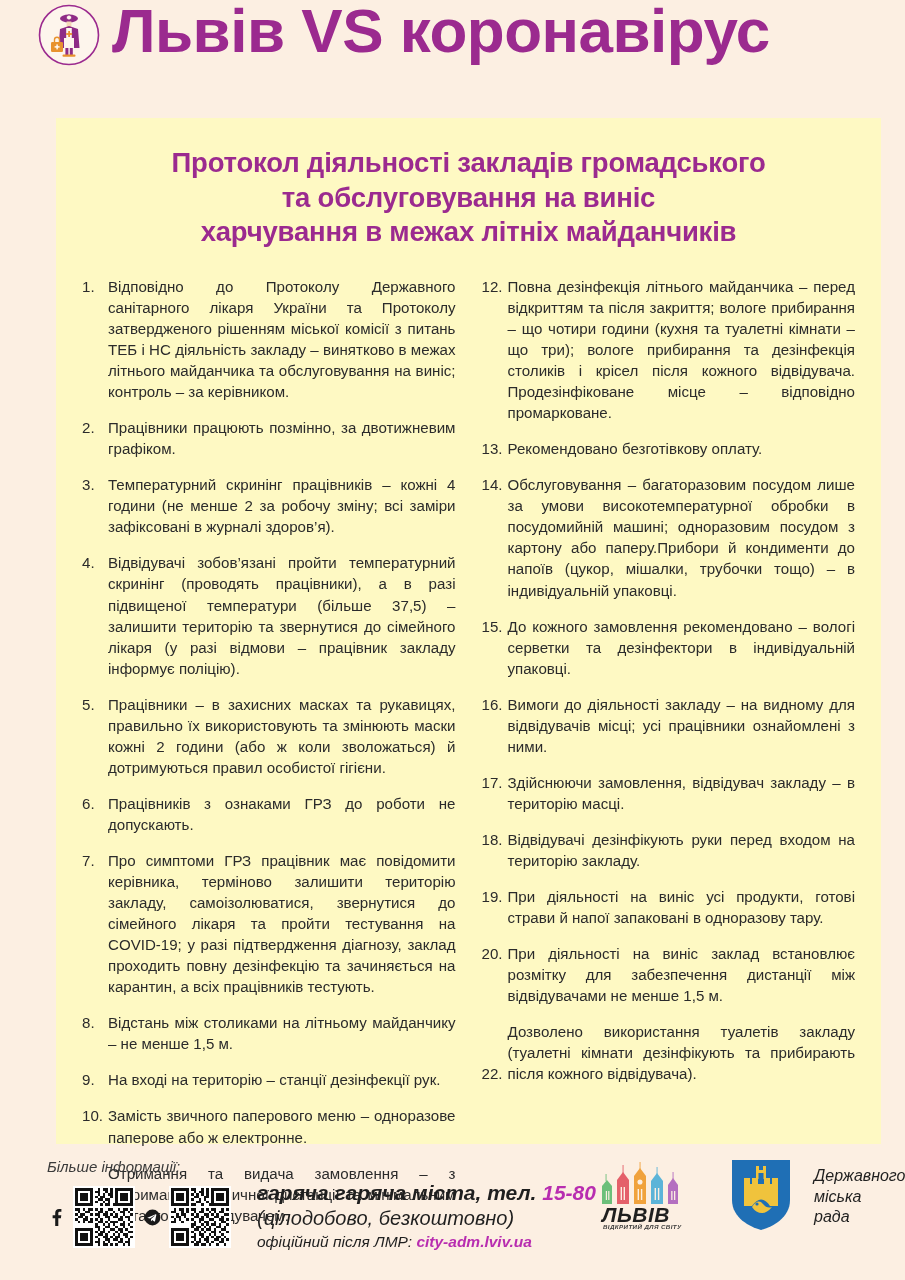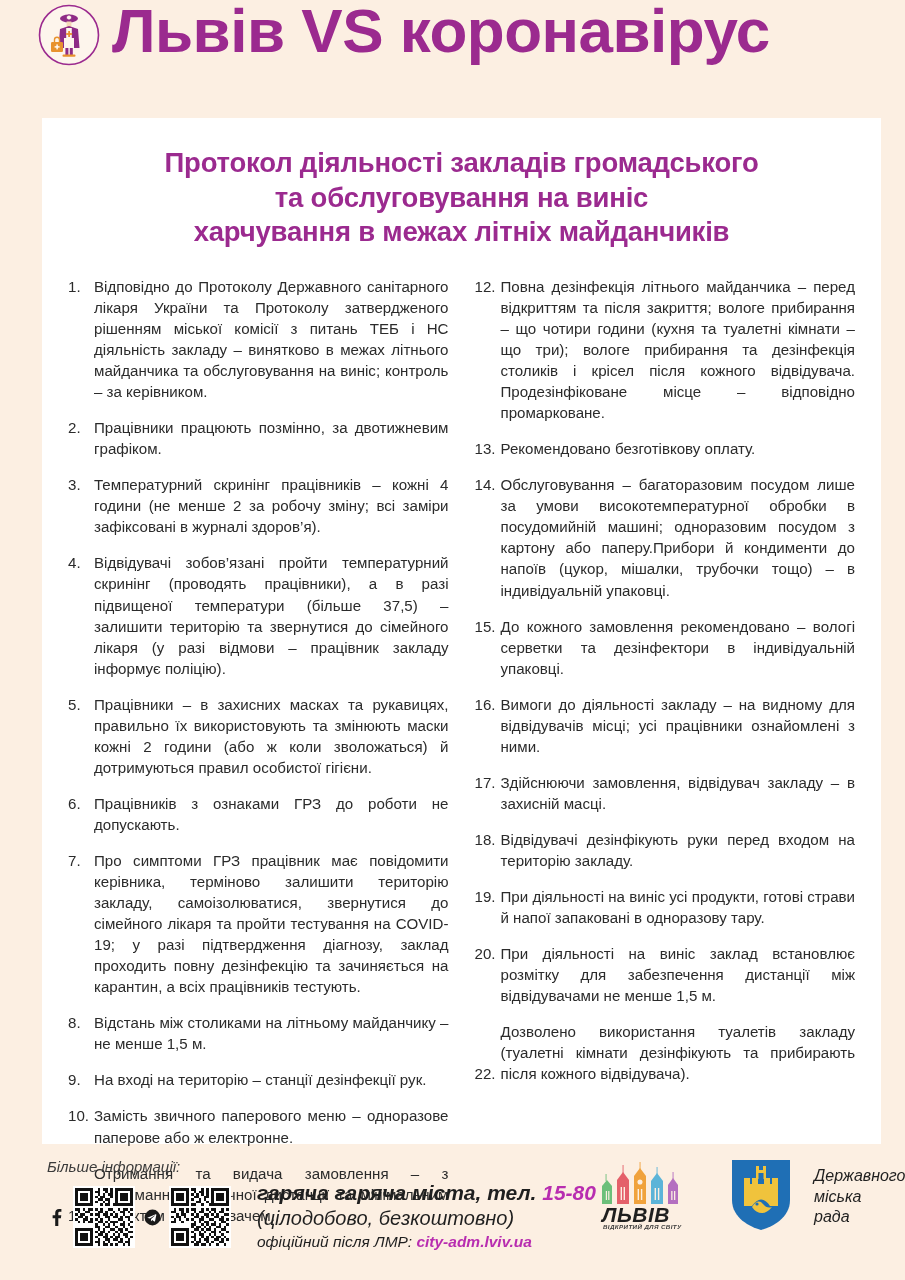--- a/index.html
+++ b/index.html
@@ -40,22 +40,22 @@
     font-weight: 700;
     color: #9b2a8f;
     letter-spacing: -0.5px;
     white-space: nowrap;
     font-family: "Liberation Sans", "DejaVu Sans", sans-serif;
   }
 
   
   .panel {
     position: relative;
-    margin: 0 24px 0 42px;
-    background: #ffffff;
+    margin: 0 24px 0 56px;
+    background: #fef9c3;
     padding: 28px 26px 16px 26px;
     box-sizing: border-box;
     height: 1026px;
   }
   .panel-title {
     text-align: center;
     color: #9b2a8f;
     font-weight: 700;
     font-size: 27.5px;
     line-height: 1.26;
@@ -303,21 +303,21 @@
           <li>
               <span class="num">15.</span>
               <span class="txt">До кожного замовлення рекомендовано – вологі серветки та дезінфектори в індивідуальній упаковці.</span>
             </li>
           <li>
               <span class="num">16.</span>
               <span class="txt">Вимоги до діяльності закладу – на видному для відвідувачів місці; усі працівники ознайомлені з ними.</span>
             </li>
           <li>
               <span class="num">17.</span>
-              <span class="txt">Здійснюючи замовлення, відвідувач закладу – в захисній масці.</span>
+              <span class="txt">Здійснюючи замовлення, відвідувач закладу – в територію масці.</span>
             </li>
           <li>
               <span class="num">18.</span>
               <span class="txt">Відвідувачі дезінфікують руки перед входом на територію закладу.</span>
             </li>
           <li>
               <span class="num">19.</span>
               <span class="txt">При діяльності на виніс усі продукти, готові страви й напої запаковані в одноразову тару.</span>
             </li>
           <li>

